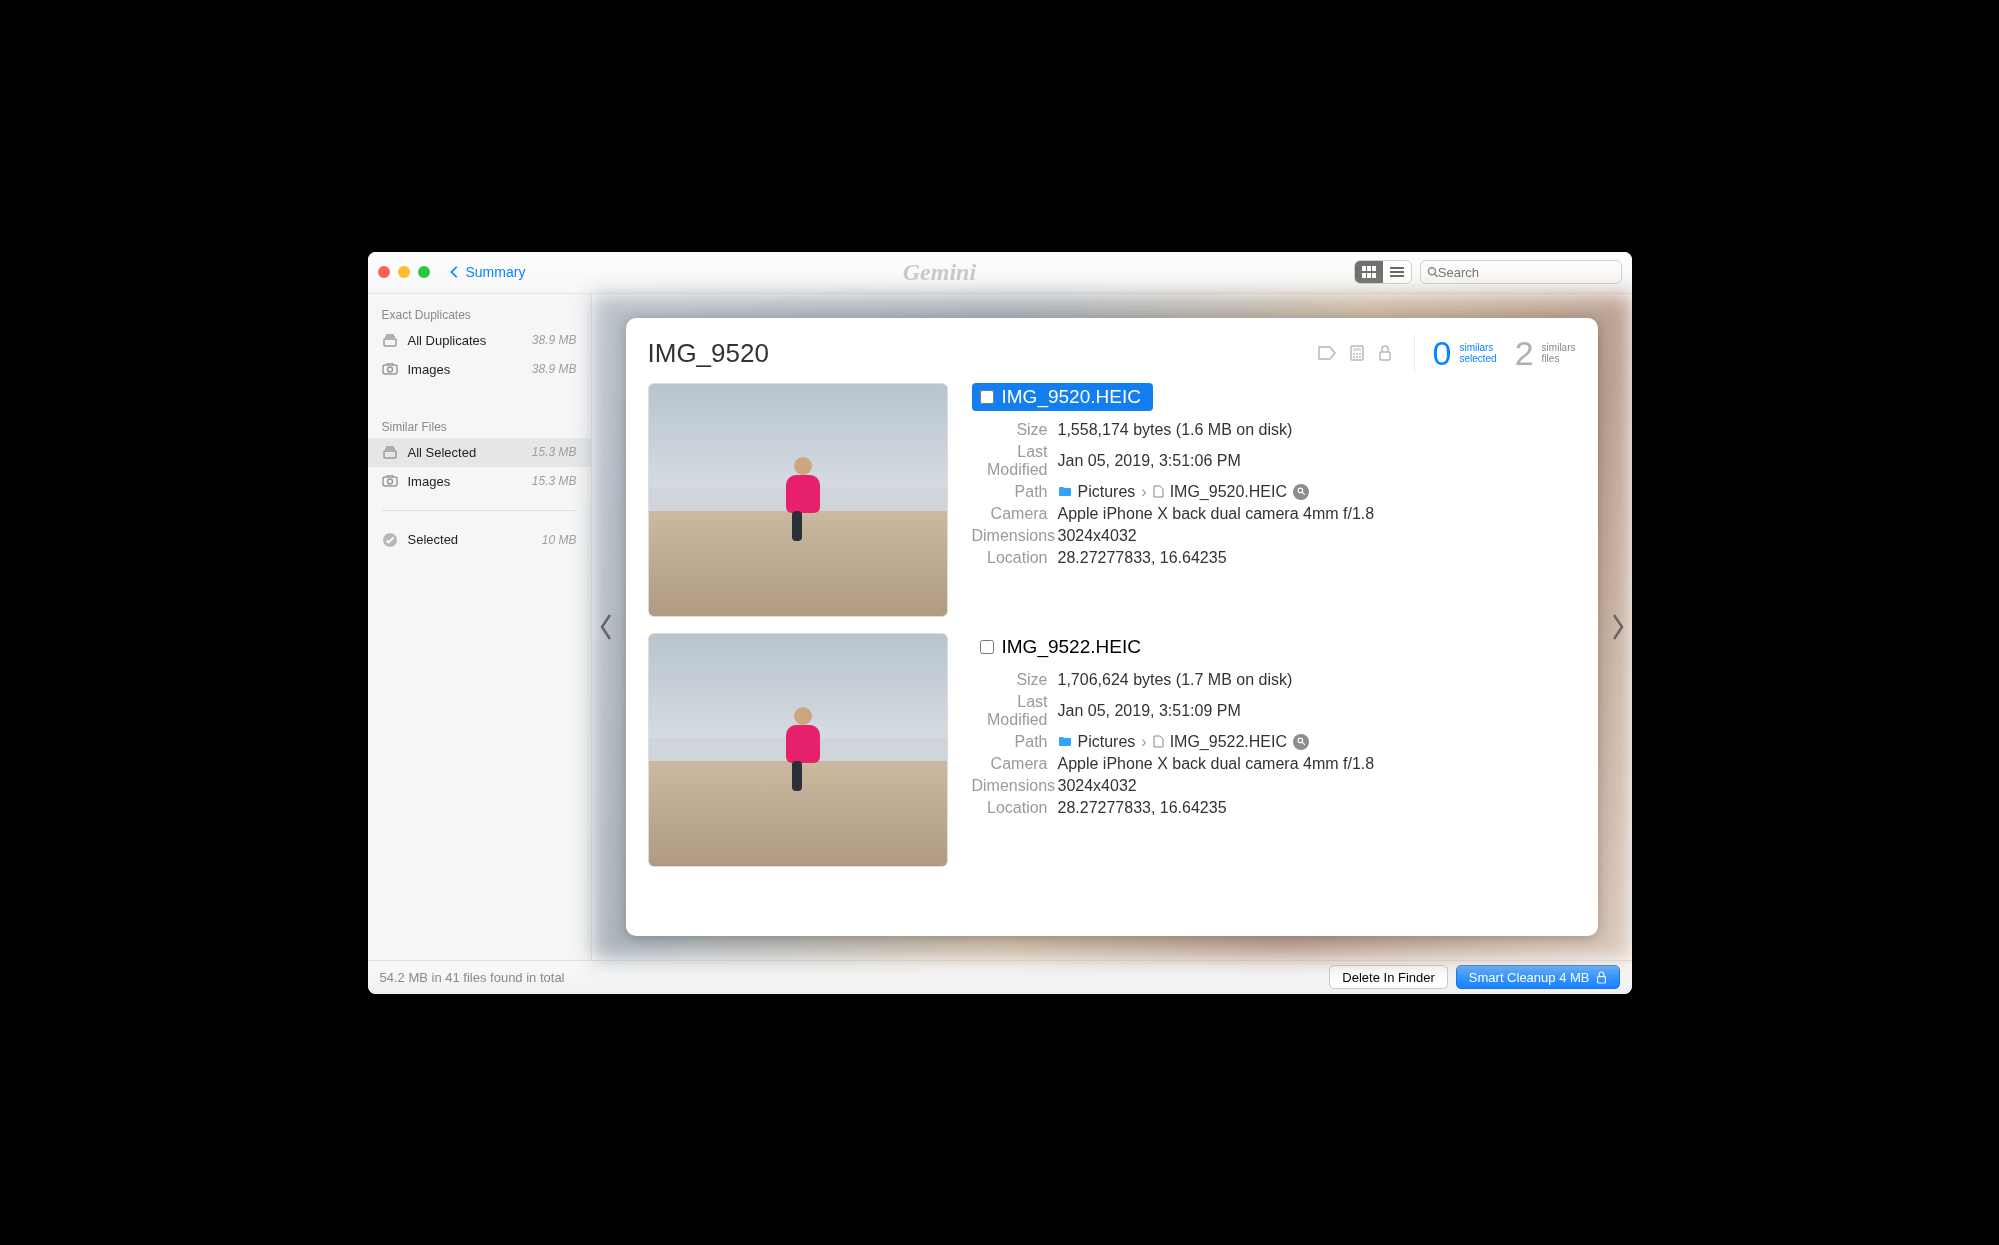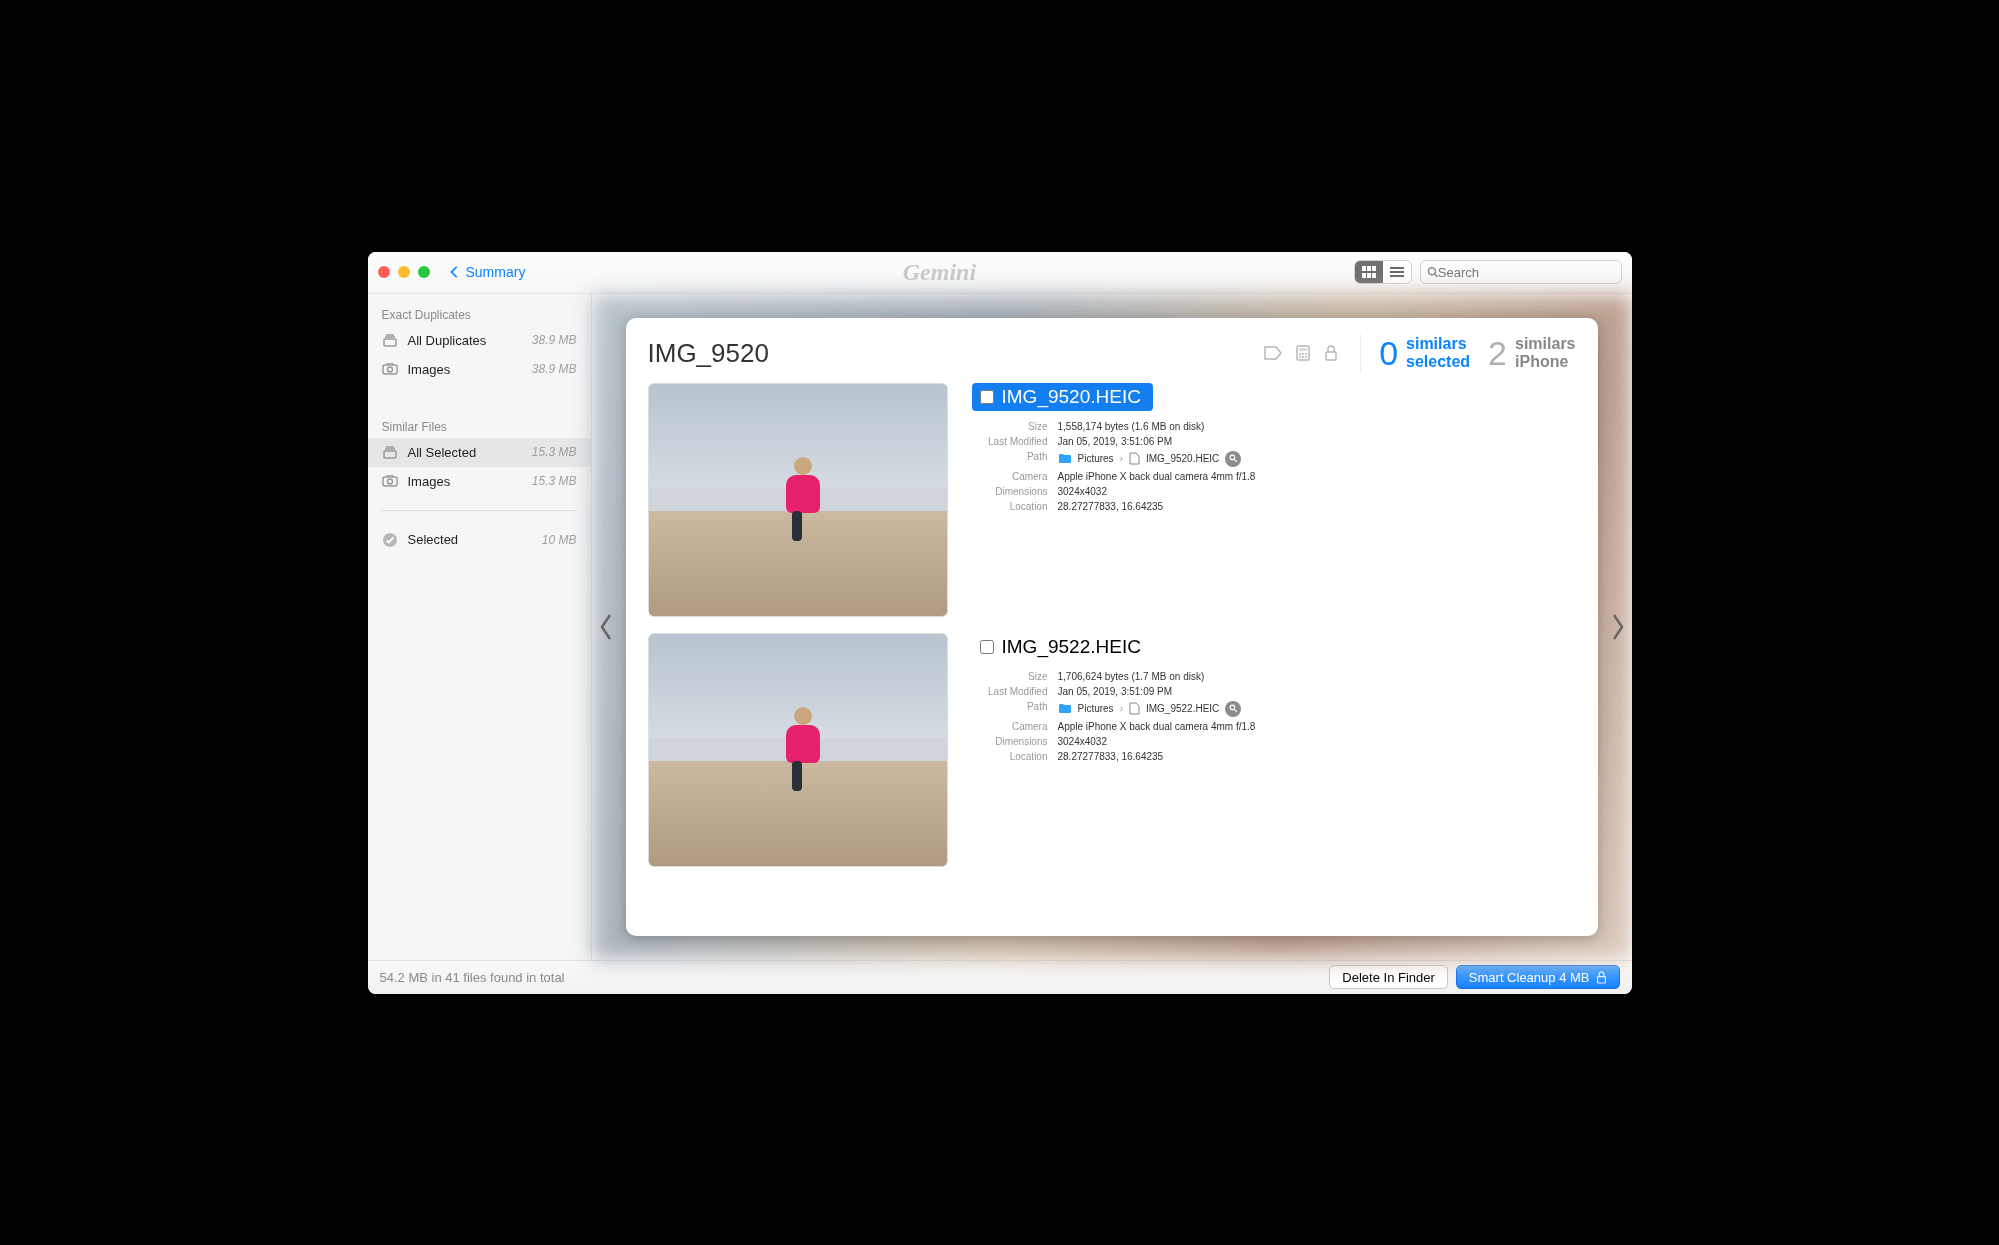--- a/index.html
+++ b/index.html
@@ -38,35 +38,35 @@
   .card-header { display:flex; align-items:center; }
   .card-title { font-size:26px; color:#333; font-weight:400; }
   .card-tools { margin-left:auto; display:flex; align-items:center; gap:14px; color:#b8b8b8; }
   .card-tools .iconbtn { cursor:pointer; display:flex;}
   .counts { display:flex; align-items:center; gap:18px; border-left:1px solid #eee; padding-left:18px; margin-left:8px;}
   .count-block { display:flex; align-items:center; gap:8px; }
   .count-num { font-size:34px; font-weight:300; }
   .count-block.sel .count-num { color:#0a84ff; }
   .count-block.sel .count-txt { color:#0a84ff; }
   .count-block.found .count-num { color:#b0b0b0; }
-  .count-txt { font-size:16px; color:#888; line-height:1.15;font-weight:bold; }
+  .count-txt { font-size:10px; color:#888; line-height:1.15; }
   .items { flex:1; overflow:auto; margin-top:4px; }
   .item-row { display:flex; gap:24px; padding:6px 0 10px; }
   .thumb { width:300px; height:234px; border-radius:6px; border:1px solid #ddd; background:#cfd5da; flex:0 0 auto; position:relative; overflow:hidden;}
   .thumb-sky { position:absolute; inset:0 0 55% 0; background:linear-gradient(#b8c4cf,#d5dbe1);}
   .thumb-ground { position:absolute; inset:55% 0 0 0; background:linear-gradient(#cbb9a2,#b09a82);}
   .thumb-person { position:absolute; left:44%; top:30%; width:46px; height:90px; }
   .thumb-person .body{position:absolute;top:22px;left:6px;width:34px;height:38px;background:#e6206b;border-radius:10px 10px 6px 6px;}
   .thumb-person .head{position:absolute;top:4px;left:14px;width:18px;height:18px;background:#caa77f;border-radius:50%;}
   .thumb-person .legs{position:absolute;top:58px;left:12px;width:10px;height:30px;background:#2b2f3a;border-radius:4px;}
   .details { flex:1; min-width:0; }
   .fname { display:inline-flex; align-items:center; gap:8px; padding:3px 12px 3px 8px; border-radius:4px; font-size:19px; }
   .fname.selected { background:#127ef0; color:#fff; }
   .fname input[type=checkbox]{ width:14px; height:14px; accent-color:#fff;}
-  .meta { margin-top:8px; font-size:10px; }
+  .meta { margin-top:8px; font-size:16px; }
   .meta-row { display:flex; padding:2px 0; }
   .meta-label { width:86px; text-align:right; color:#9a9a9a; padding-right:10px; }
   .meta-val { color:#333; display:flex; align-items:center; gap:6px; flex-wrap:wrap;}
   .folder-icon { color:#2ea3ff; }
   .file-icon { color:#888; }
   .reveal-btn { width:16px;height:16px;border-radius:50%;background:#8c8c8c;color:#fff;display:inline-flex;align-items:center;justify-content:center;font-size:10px;cursor:pointer;}
   
   .footer { height:34px; border-top:1px solid #e0e0e0; background:linear-gradient(#fafafa,#f0f0f0); display:flex; align-items:center; padding:0 12px; font-size:13px; color:#8a8a8a;}
   .footer .actions { margin-left:auto; display:flex; gap:8px;}
   .btn { height:24px; border-radius:5px; padding:0 12px; font-size:13px; border:1px solid #c8c8c8; background:#fff; cursor:pointer; display:flex; align-items:center; gap:6px;}
@@ -237,21 +237,21 @@
                   <path d="M4 7V4a3 3 0 016 0v3" fill="none" stroke="currentColor" stroke-width="1.5"></path>
                 </svg>
               </span>
             <div class="counts">
               <div class="count-block sel">
                 <div class="count-num">0</div>
                 <div class="count-txt"><span>similars</span><br><span>selected</span></div>
               </div>
               <div class="count-block found">
                 <div class="count-num">2</div>
-                <div class="count-txt"><span>similars</span><br><span>iPhone</span></div>
+                <div class="count-txt"><span>similars</span><br><span>files</span></div>
               </div>
             </div>
           </div>
         </div>
 
         <div class="items">
 
           <div class="item-row">
             <div class="thumb">
               <div class="thumb-sky"></div>

